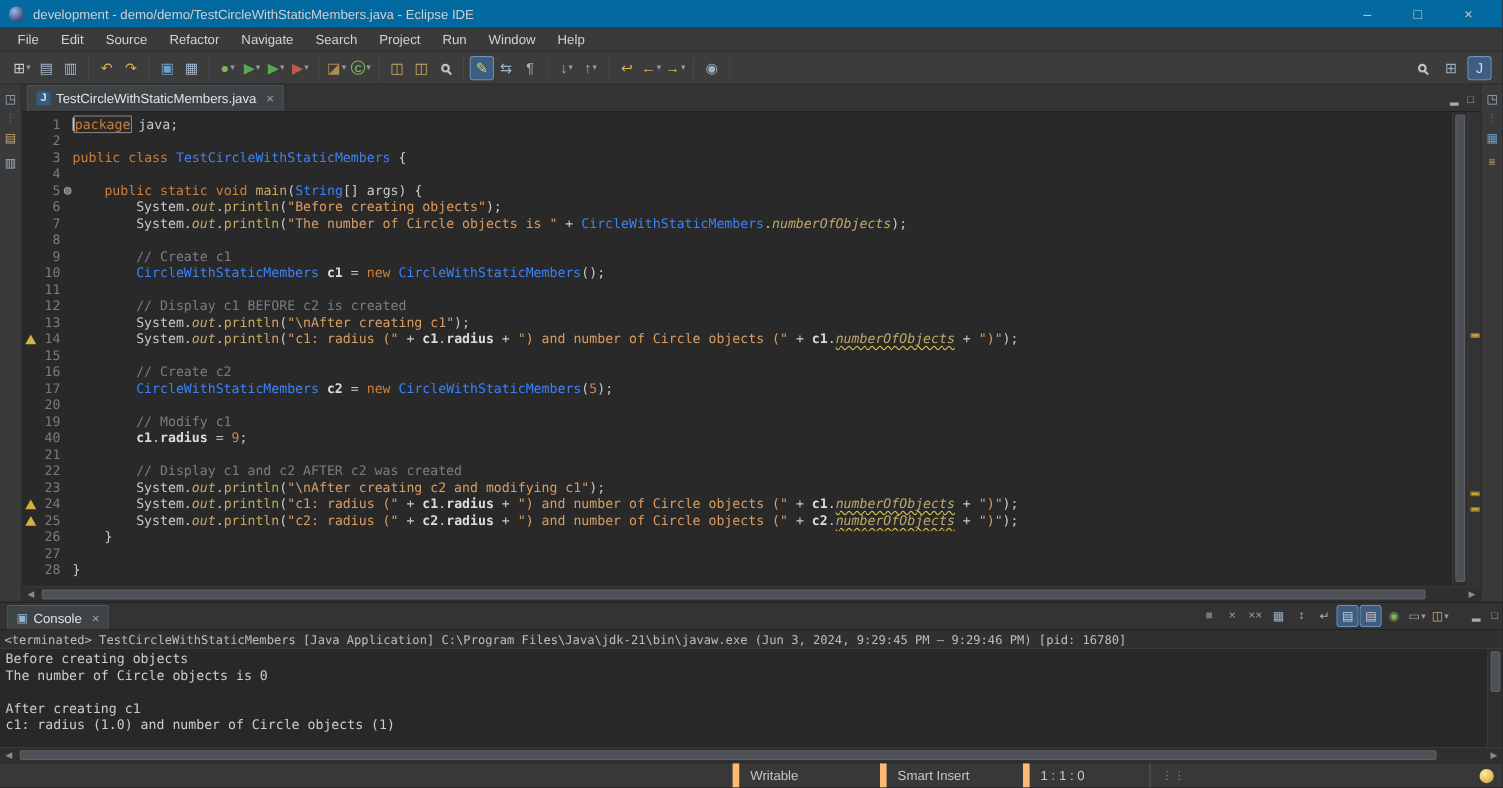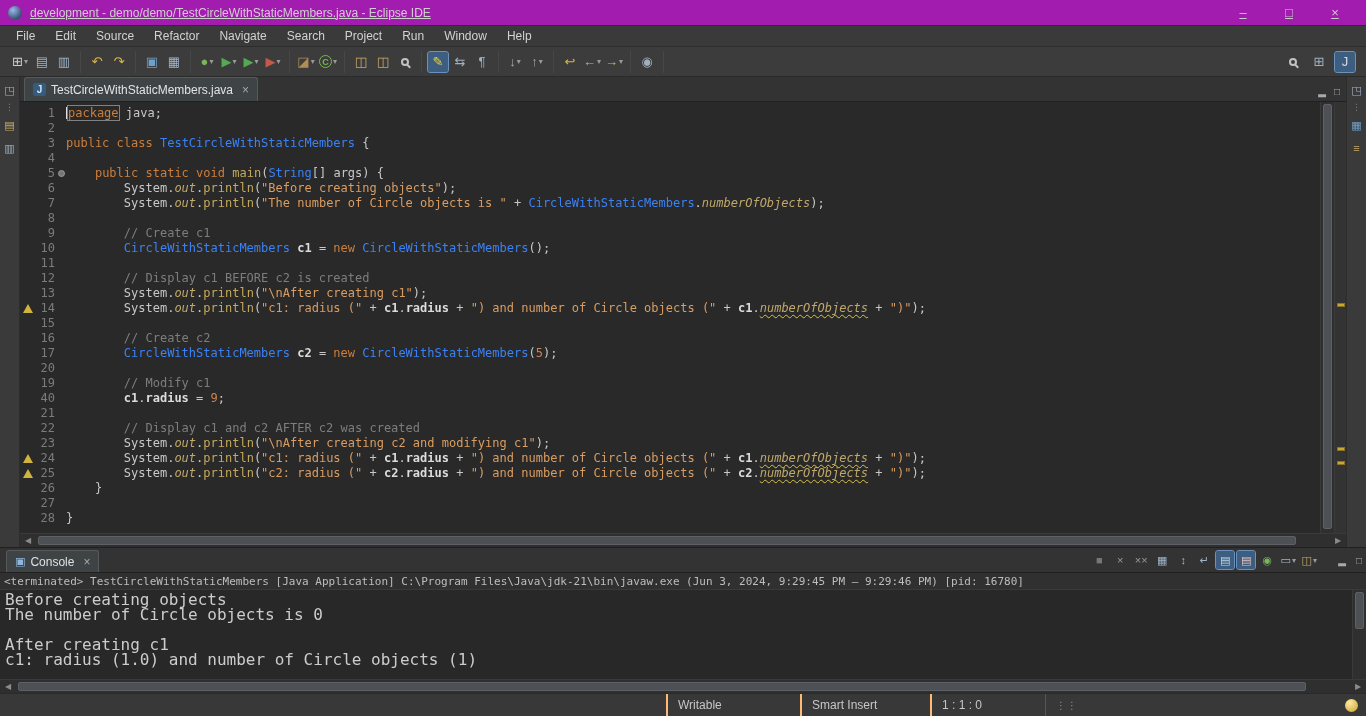--- a/index.html
+++ b/index.html
@@ -1,21 +1,21 @@
 <!DOCTYPE html>
 <html><head>
 <meta charset="utf-8">
 <style>
   *{margin:0;padding:0;box-sizing:border-box;}
   html,body{width:1366px;height:716px;overflow:hidden;background:#1e1e1e;}
   body{font-family:"Liberation Sans","DejaVu Sans",sans-serif;font-size:12px;color:#ccc;}
   .window{width:1366px;height:716px;display:flex;flex-direction:column;background:#383838;}
 
   
-  .titlebar{flex:0 0 26px;display:flex;align-items:center;background:#a21caf;padding:0 8px;border-bottom:1px solid #2d2d2d;text-decoration:underline;}
+  .titlebar{flex:0 0 26px;display:flex;align-items:center;background:#0369a1;padding:0 8px;border-bottom:1px solid #2d2d2d;}
   .app-logo{width:14px;height:14px;border-radius:50%;background:radial-gradient(circle at 35% 30%,#9db9e8,#40557c 65%,#2a3c5e);margin-right:8px;flex:0 0 14px;}
   .title-text{color:#cfcfcf;font-size:12px;white-space:nowrap;}
   .win-controls{margin-left:auto;display:flex;}
   .win-btn{width:46px;text-align:center;color:#c8c8c8;font-size:13px;}
 
   
   .menubar{flex:0 0 21px;display:flex;align-items:center;background:#3a3a3a;padding-left:6px;border-bottom:1px solid #2d2d2d;text-align:center;}
   .menu-item{padding:2px 10px;color:#d2d2d2;}
 
   
@@ -77,27 +77,27 @@
   
   .console-area{flex:0 0 146px;display:flex;flex-direction:column;background:#2f2f2f;border-top:1px solid #202020;}
   .console-tabbar{flex:0 0 25px;display:flex;align-items:center;background:#333333;border-bottom:1px solid #202020;}
   .console-tab{display:flex;align-items:center;gap:5px;border:1px solid #57595b;background:#3e4346;padding:2px 8px;margin-left:6px;height:22px;color:#e0e0e0;border-radius:3px 3px 0 0;border-bottom:none;align-self:flex-end;}
   .console-tab .cicon{color:#8fb6d8;font-size:11px;}
   .console-icons{margin-left:auto;display:flex;align-items:center;gap:3px;padding-right:6px;}
   .c-icon{min-width:18px;height:18px;display:inline-flex;align-items:center;justify-content:center;font-size:11px;border-radius:2px;}
   .c-win-btns{display:flex;gap:10px;margin-left:14px;color:#a9a9a9;font-size:10px;padding-right:4px;}
   .console-status{flex:0 0 17px;display:flex;align-items:center;background:#303030;color:#bdbdbd;font-family:"DejaVu Sans Mono","Liberation Mono",monospace;font-size:11px;padding-left:4px;border-bottom:1px solid #3a3a3a;white-space:nowrap;overflow:hidden;}
   .console-body{flex:1;display:flex;min-height:0;background:#282828;}
-  .console-out{flex:1;padding:2px 0 0 5px;font-family:"DejaVu Sans Mono","Liberation Mono",monospace;font-size:16px;line-height:15px;color:#cccccc;white-space:pre;overflow:hidden;}
+  .console-out{flex:1;padding:2px 0 0 5px;font-family:"DejaVu Sans Mono","Liberation Mono",monospace;font-size:12px;line-height:15px;color:#cccccc;white-space:pre;overflow:hidden;}
   .console-line{height:15px;}
 
   
   .statusbar{flex:0 0 23px;display:flex;align-items:center;background:#383838;border-top:1px solid #2a2a2a;font-size:12px;color:#c6c6c6;}
   .sb-spacer{width:666px;flex:0 0 666px;}
-  .sb-cell{border-left:2px solid #fdba74;height:100%;display:flex;align-items:center;padding:0 10px;}
+  .sb-cell{border-left:6px solid #fdba74;height:100%;display:flex;align-items:center;padding:0 10px;}
   .sb-w1{width:134px;flex:0 0 134px;}
   .sb-w2{width:130px;flex:0 0 130px;}
   .sb-w3{width:116px;flex:0 0 116px;border-right:1px solid #565656;}
   .sb-dots{color:#8a8a8a;margin-left:10px;font-size:10px;letter-spacing:1px;}
   .sb-fill{flex:1;}
   .notif{width:13px;height:13px;border-radius:50%;background:radial-gradient(circle at 35% 30%,#ffe9a0,#c9a22f);margin-right:8px;flex:0 0 13px;}
 </style>
 </head>
 <body>
 

